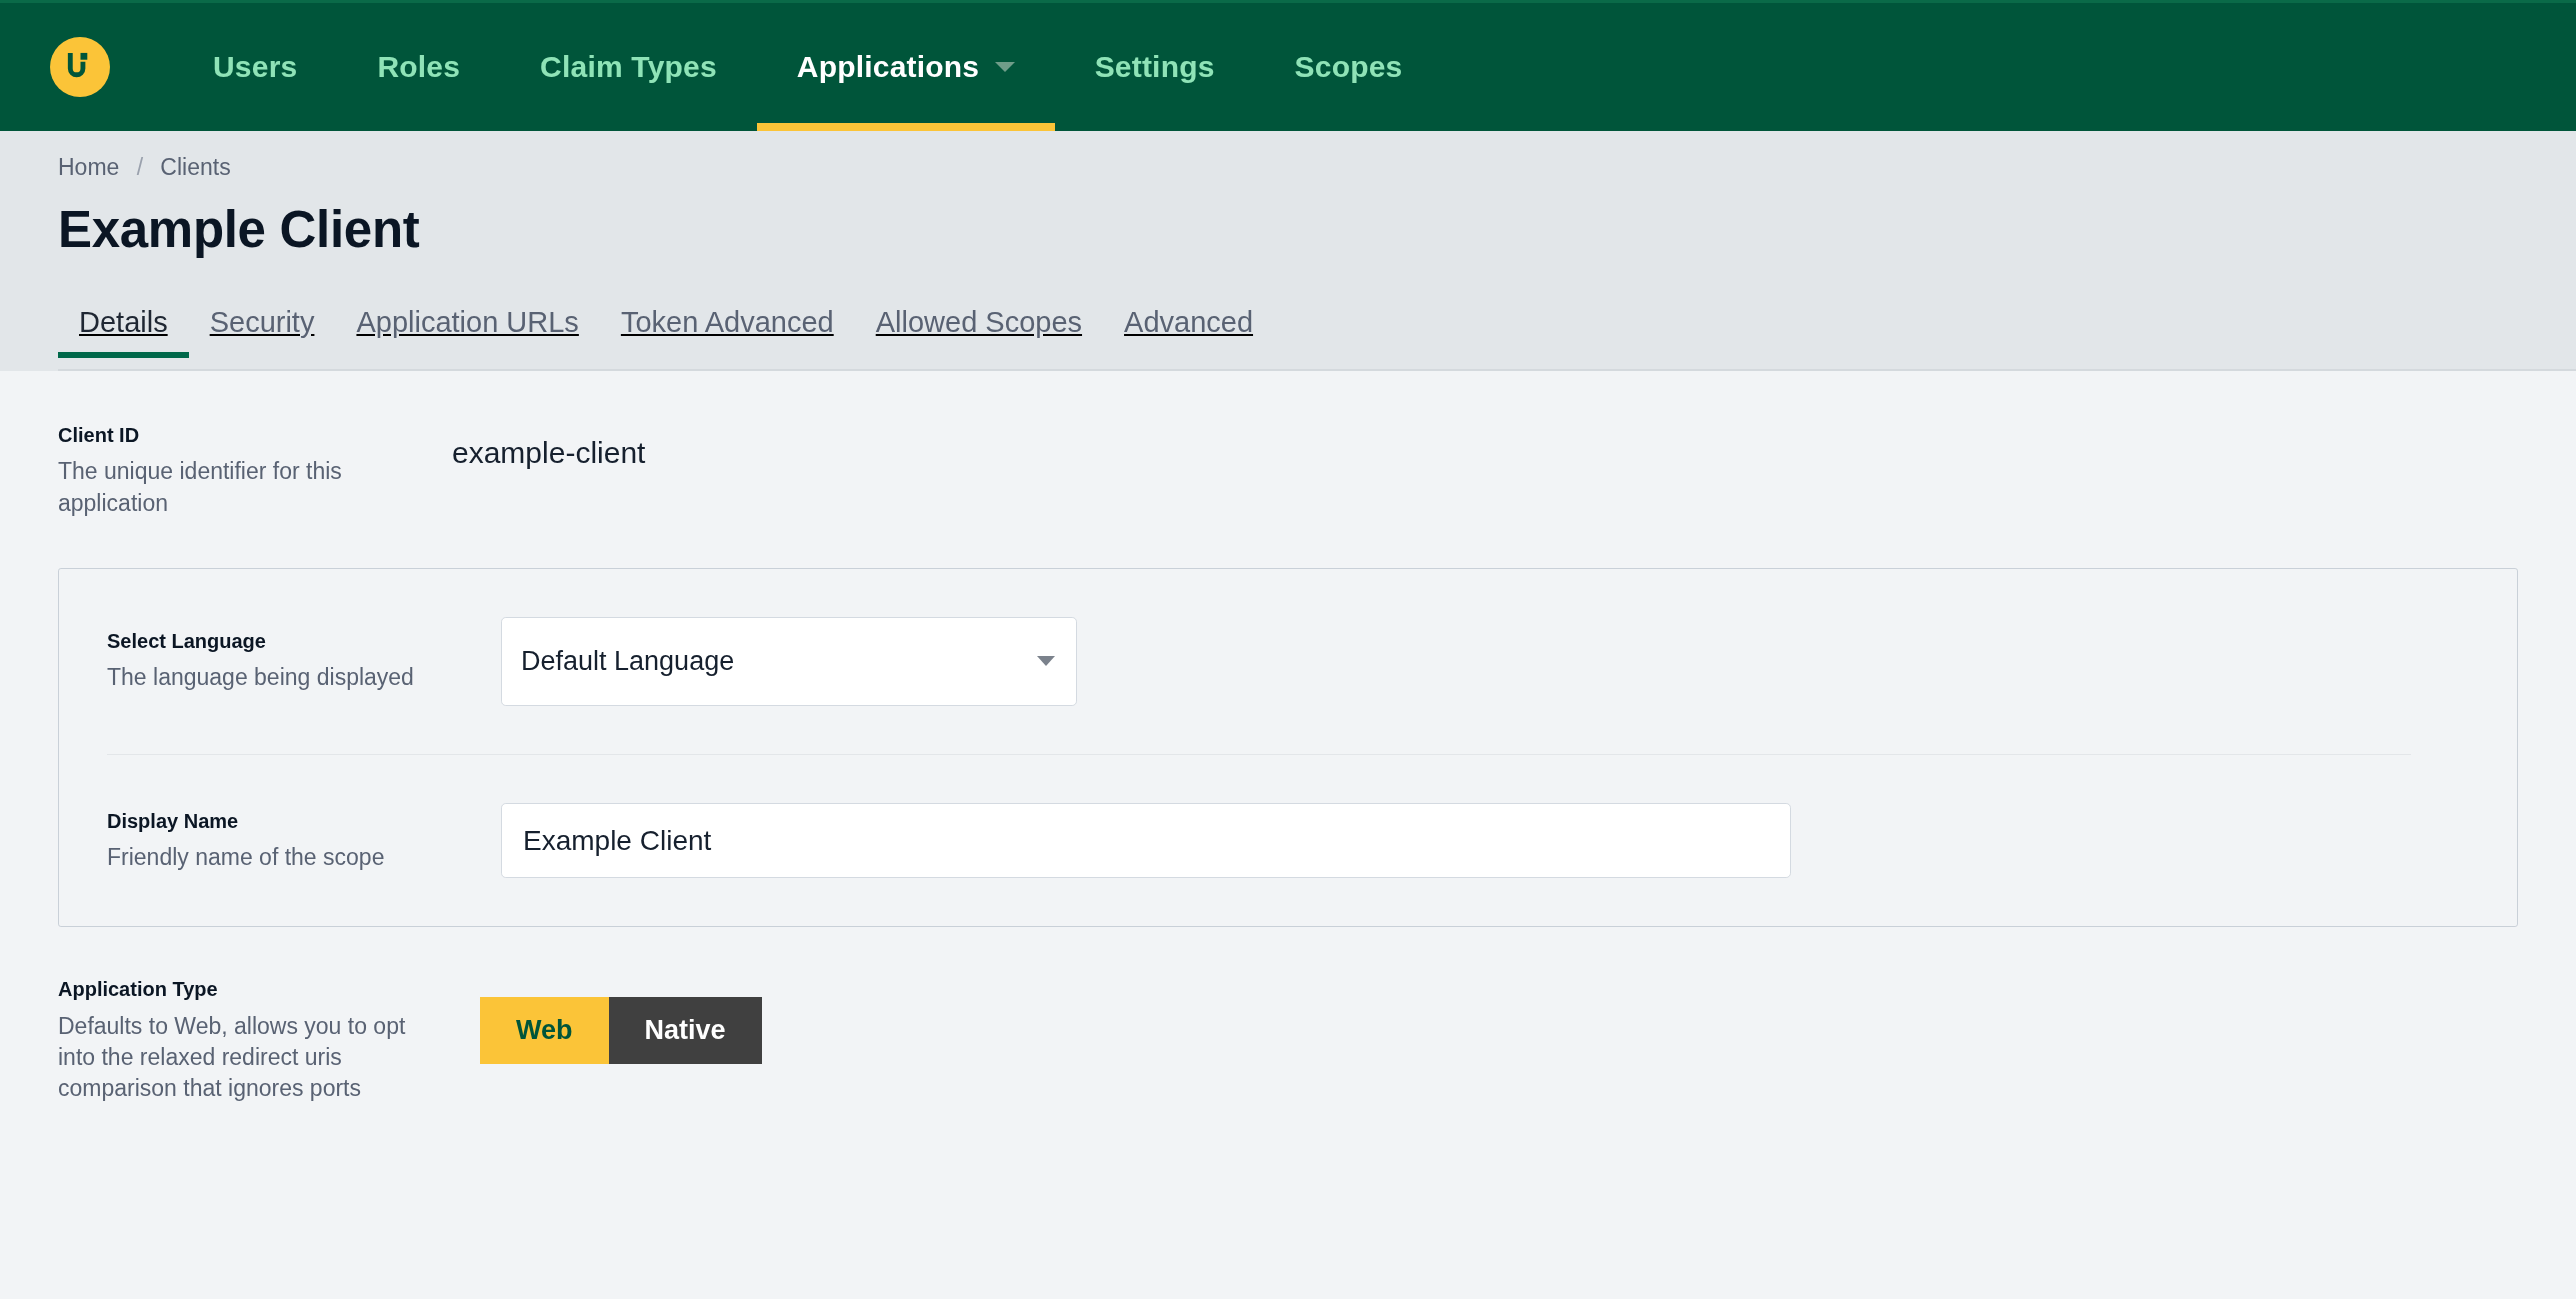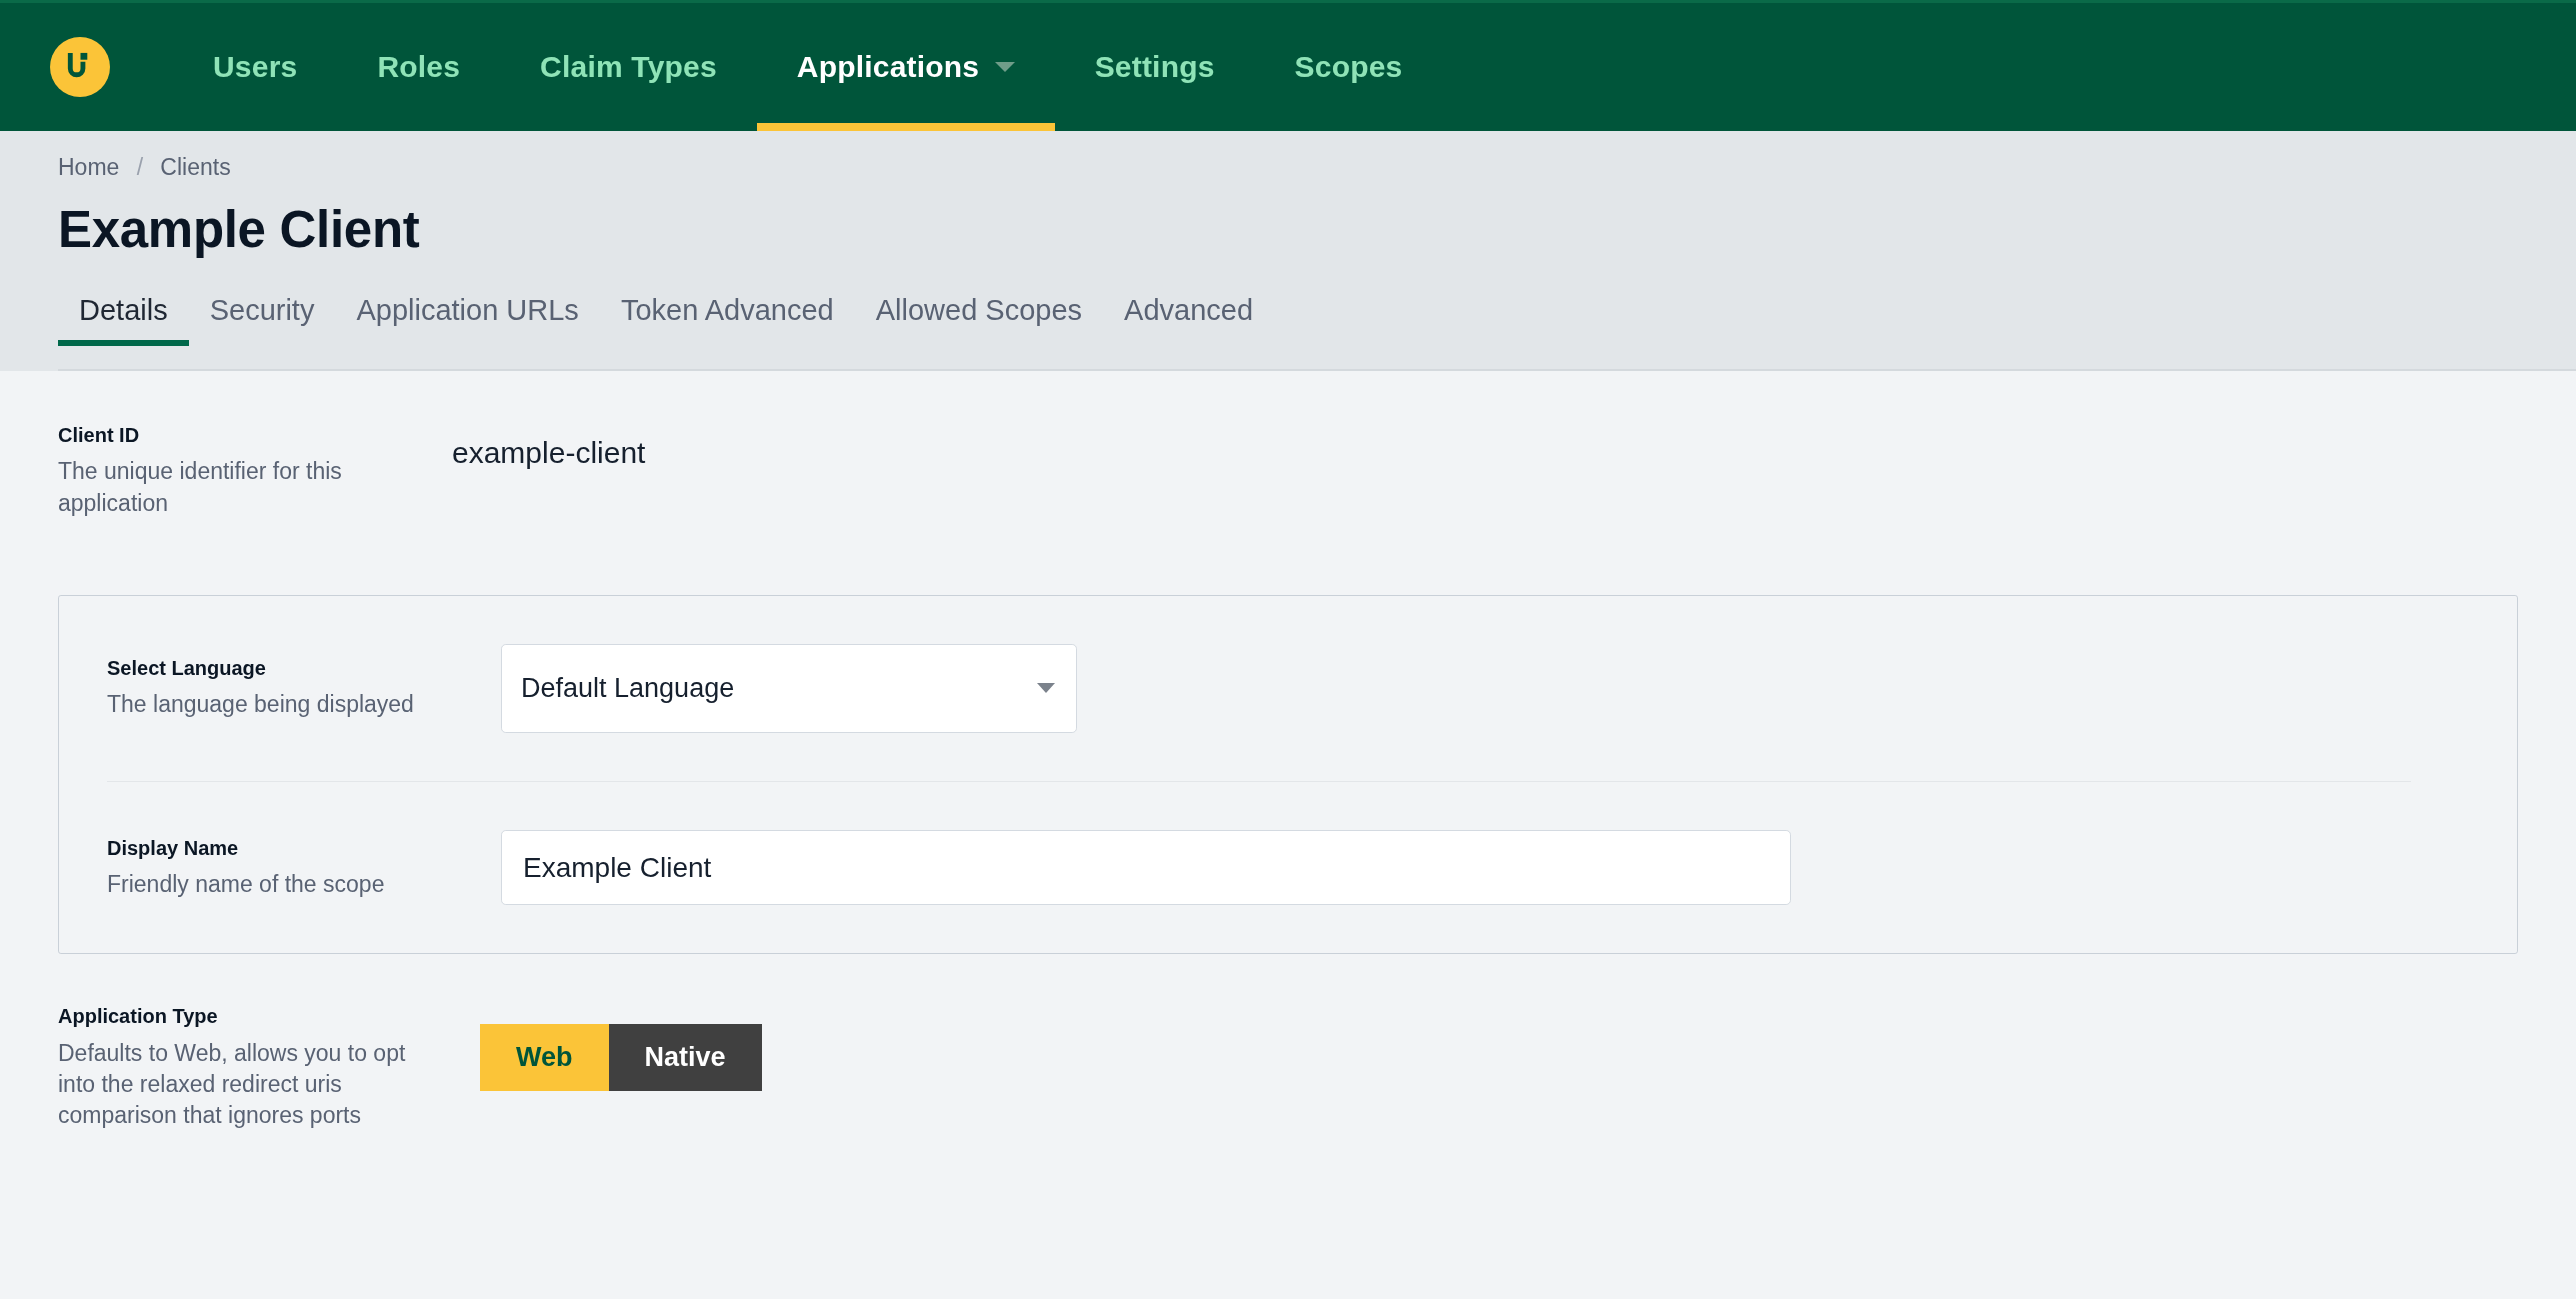--- a/index.html
+++ b/index.html
@@ -96,23 +96,24 @@
   .page-title {
     font-size: 51px;
     font-weight: bold;
     color: #0b1624;
     margin-top: 19px;
     letter-spacing: -0.3px;
   }
 
   .tabs {
     display: flex;
-    align-items: flex-start;
+    align-items: center;
     margin-top: 35px;
     height: 75px;
+    text-decoration: underline;
   }
   .tab {
     font-size: 29px;
     color: #596273;
     padding: 0 21px 19px 21px;
     position: relative;
     cursor: pointer;
     white-space: nowrap;
   }
   .tab:first-child { margin-left: 0; }
@@ -160,21 +161,21 @@
     max-width: 374px;
   }
   .plain-value {
     font-size: 30px;
     color: #16202e;
     padding-top: 13.4px;
   }
 
   
   .panel {
-    margin-top: 76px;
+    margin-top: 49px;
     border: 1.9px solid #c9d0d8;
     border-radius: 2.9px;
     background: #f2f4f6;
     padding: 0 48px;
   }
   .panel-row {
     display: flex;
     align-items: center;
     padding: 48px 0;
   }

